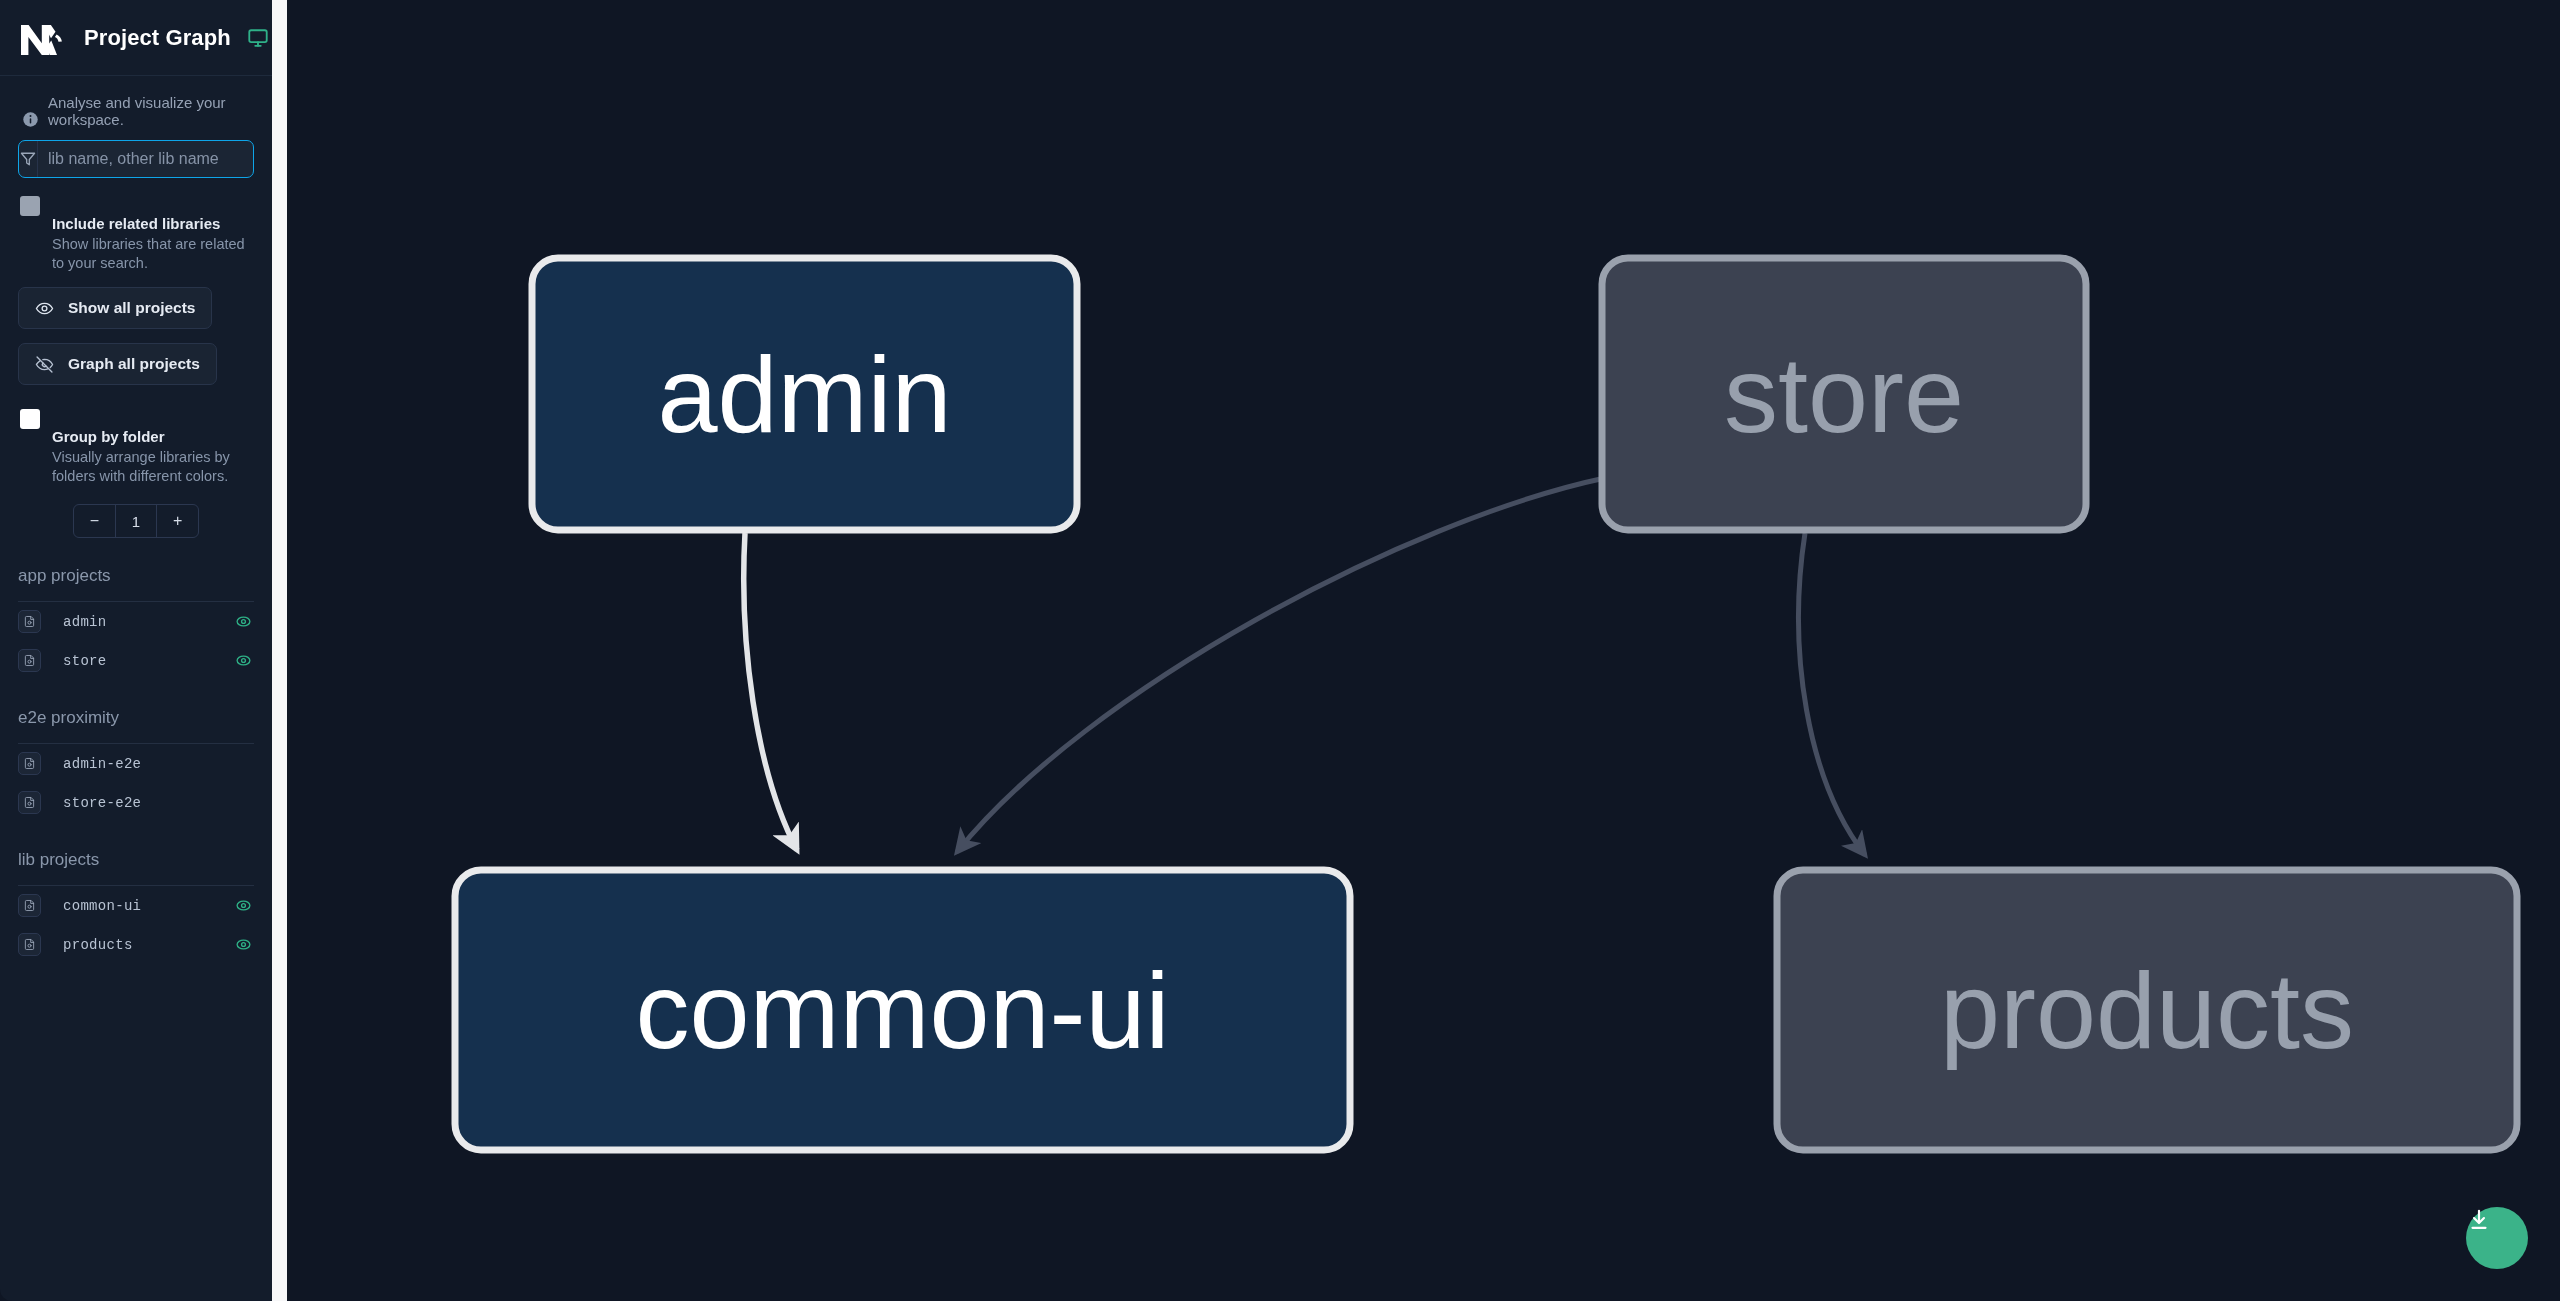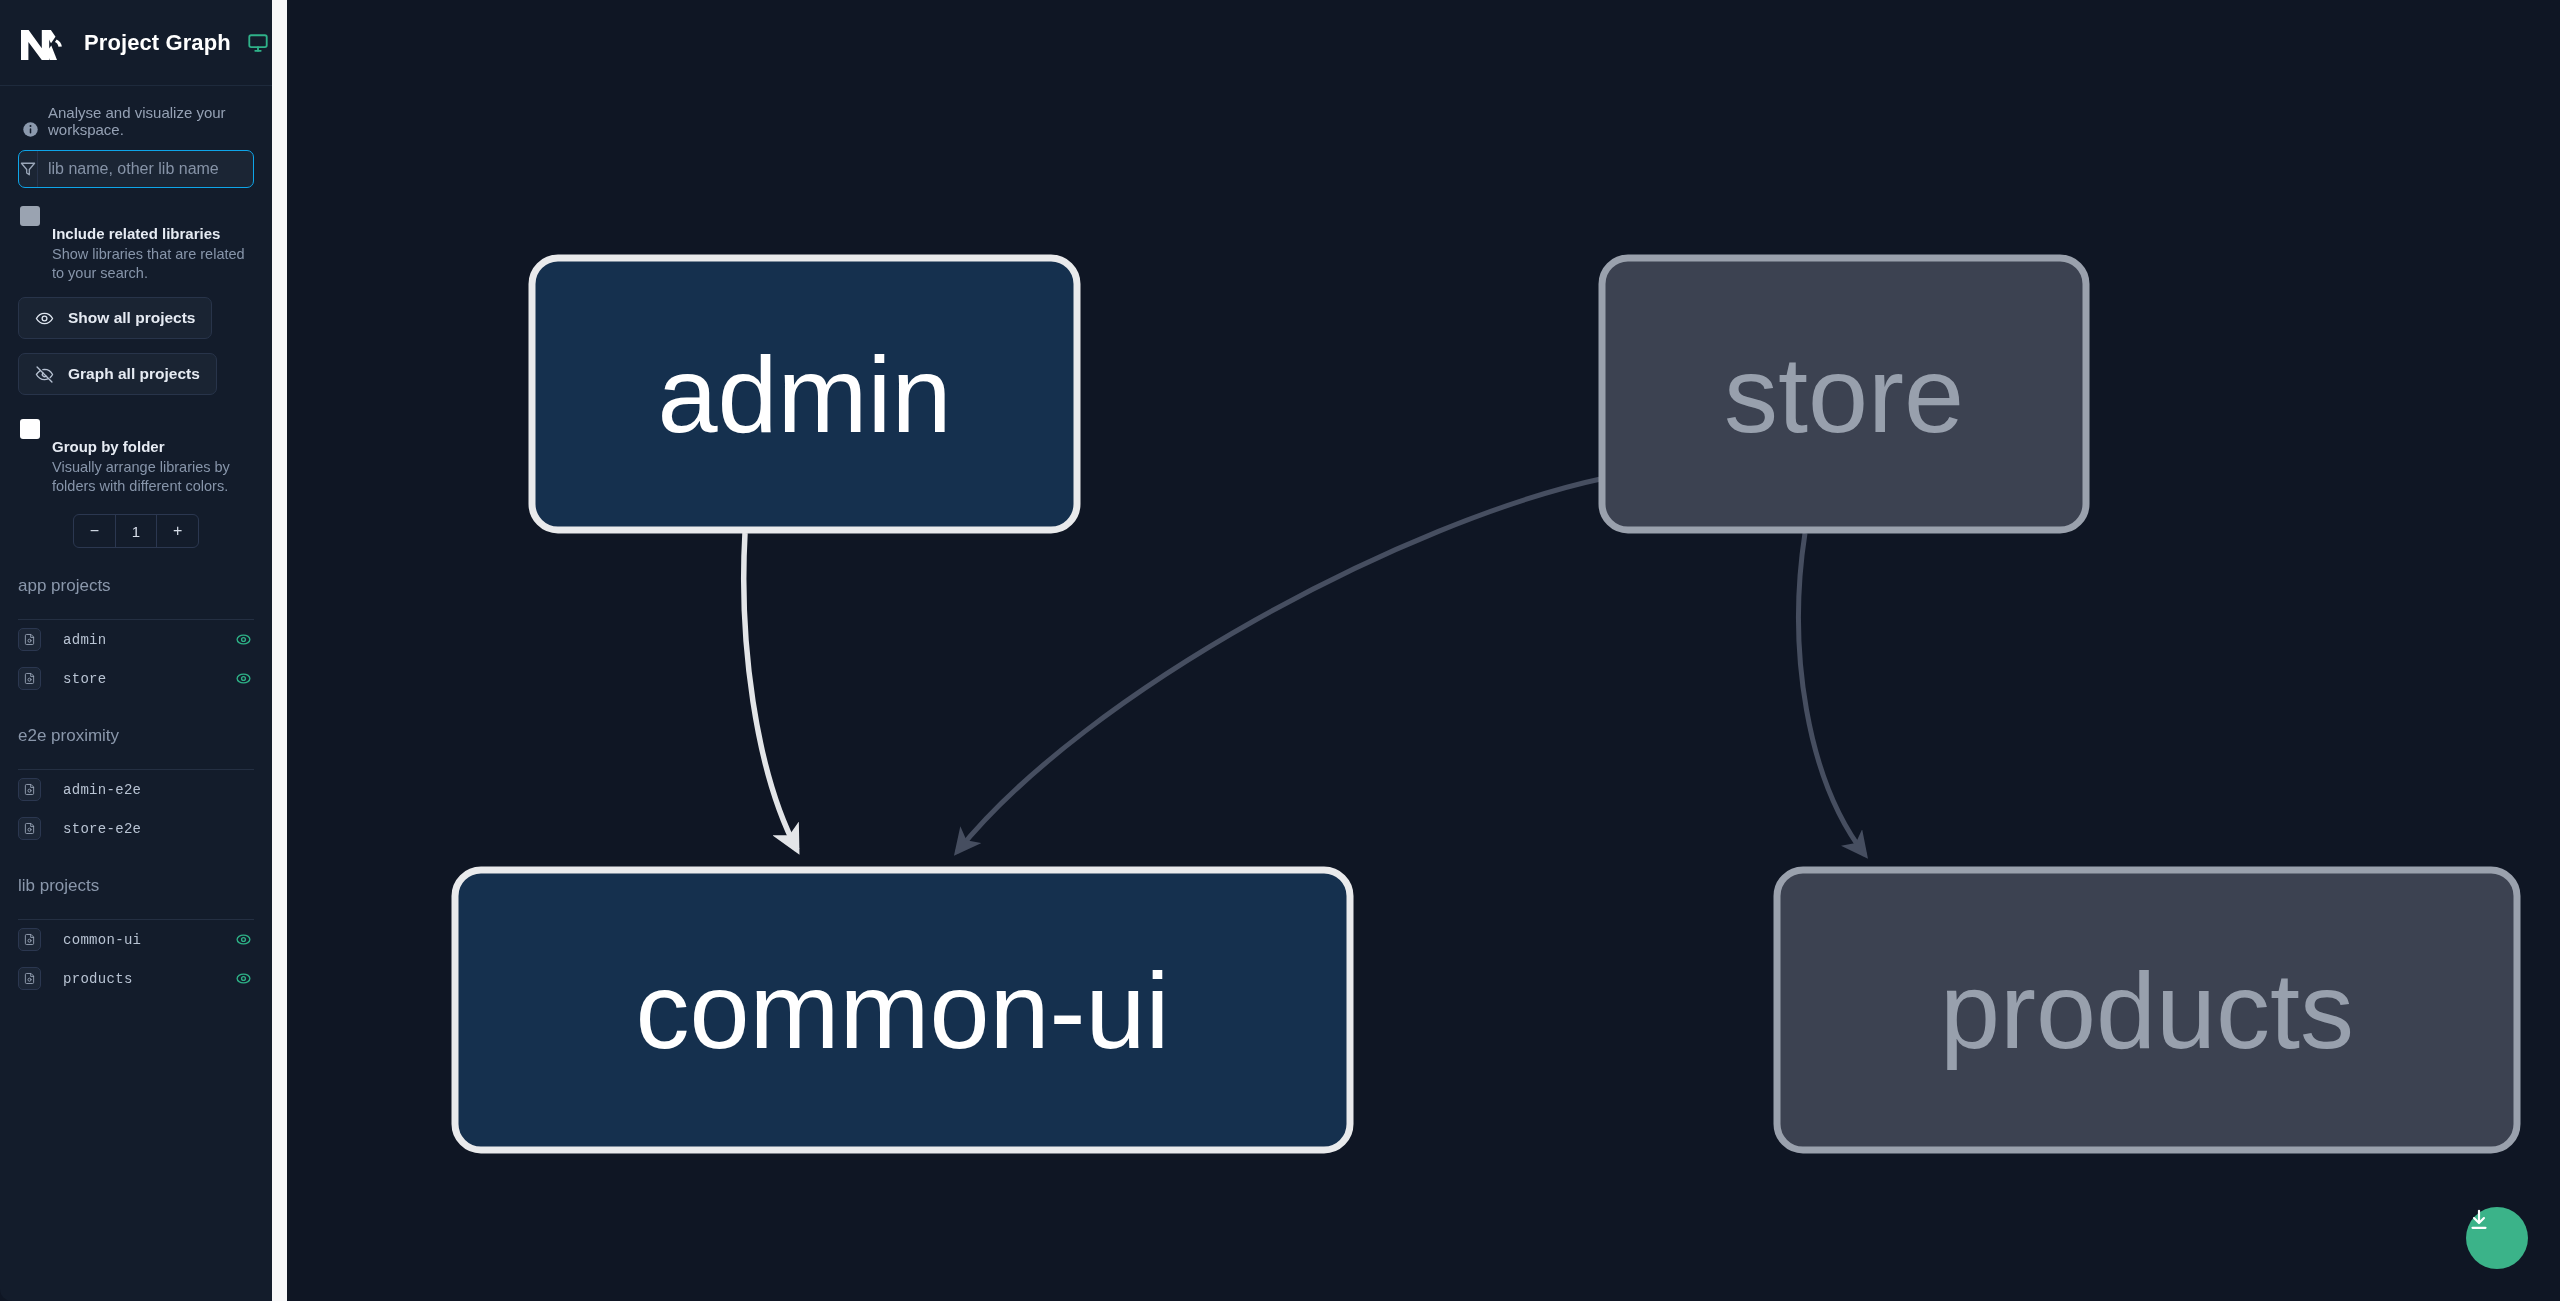--- a/index.html
+++ b/index.html
@@ -21,21 +21,21 @@
     z-index: 5;
   }
   #sidebar-scrollbar {
     position: absolute; left: 272px; top: 0;
     width: 15px; height: 1301px;
     background: #f7f7f8;
     z-index: 6;
   }
 
   .sb-header {
-    height: 86px;
+    height: 76px;
     display: flex; align-items: center;
     padding: 0 0 0 18px;
     border-bottom: 1px solid #1e2a3c;
   }
   .nx-logo { width: 48px; height: 38px; flex: 0 0 auto; }
   .sb-title {
     color: #ffffff; font-size: 22px; font-weight: 700;
     margin-left: 18px; letter-spacing: .1px;
     white-space: nowrap;
   }
@@ -115,21 +115,21 @@
     color: #d7dee9; font-size: 16px;
     border-right: 1px solid #2b3750;
     cursor: pointer; user-select: none;
   }
   .stepper > div:last-child { border-right: 0; }
   .stepper .val { cursor: default; font-size: 15px; }
 
   .grp { margin-top: 28px; padding: 0 18px; }
   .grp-title {
     color: #8a97ab; font-size: 17px; font-weight: 400;
-    padding-bottom: 23px;
+    padding-bottom: 15px;
     border-bottom: 1px solid #242f42;
   }
   .proj-row {
     height: 39px;
     display: flex; align-items: center;
     padding: 0 2px 0 0;
   }
   .proj-icon {
     width: 23px; height: 23px; flex: 0 0 auto;
     background: #1c2636; border: 1px solid #2b3750;

